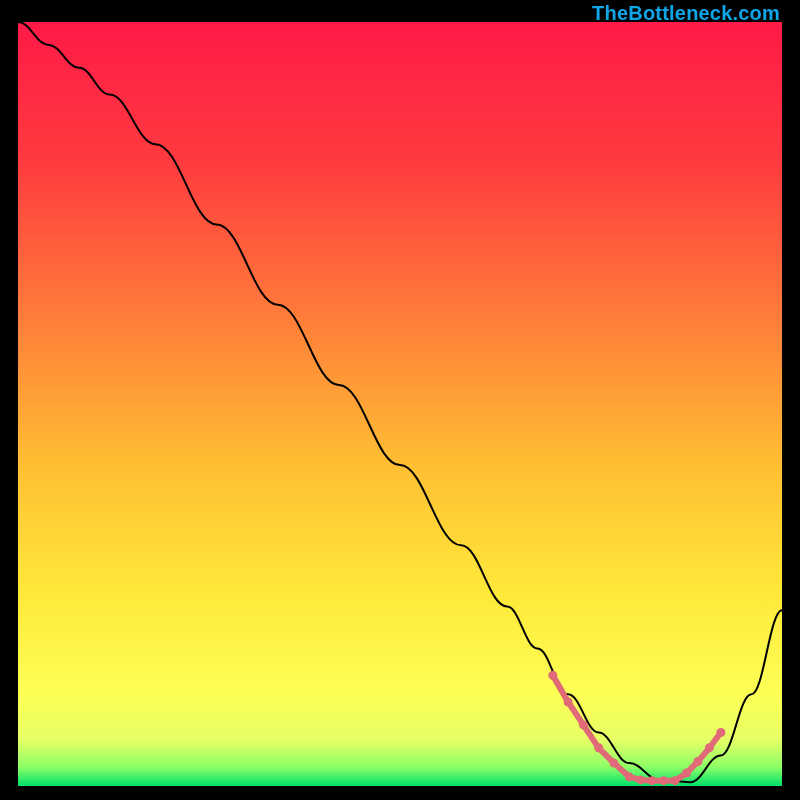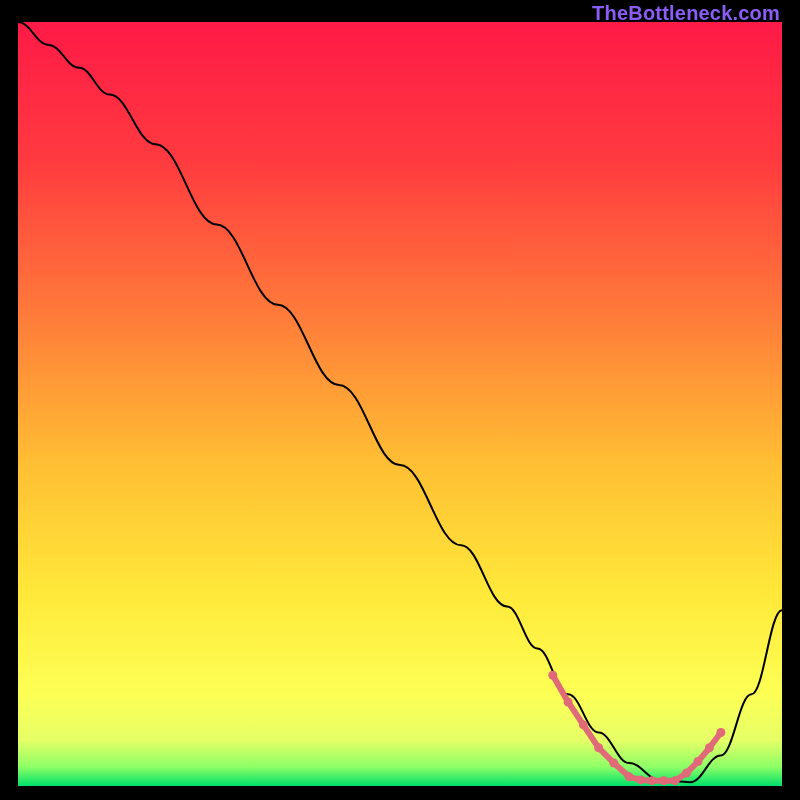--- a/index.html
+++ b/index.html
@@ -16,21 +16,21 @@
     left: 18px;
     top: 22px;
     width: 764px;
     height: 764px;
     background: #000;
   }
   .watermark {
     position: absolute;
     top: 2px;
     right: 20px;
-    color: #8b5cf6;
+    color: #0ea5e9;
     font-size: 20px;
     font-weight: 600;
     letter-spacing: 0.2px;
     user-select: none;
   }
   svg {
     display: block;
   }
 </style>
 </head>

